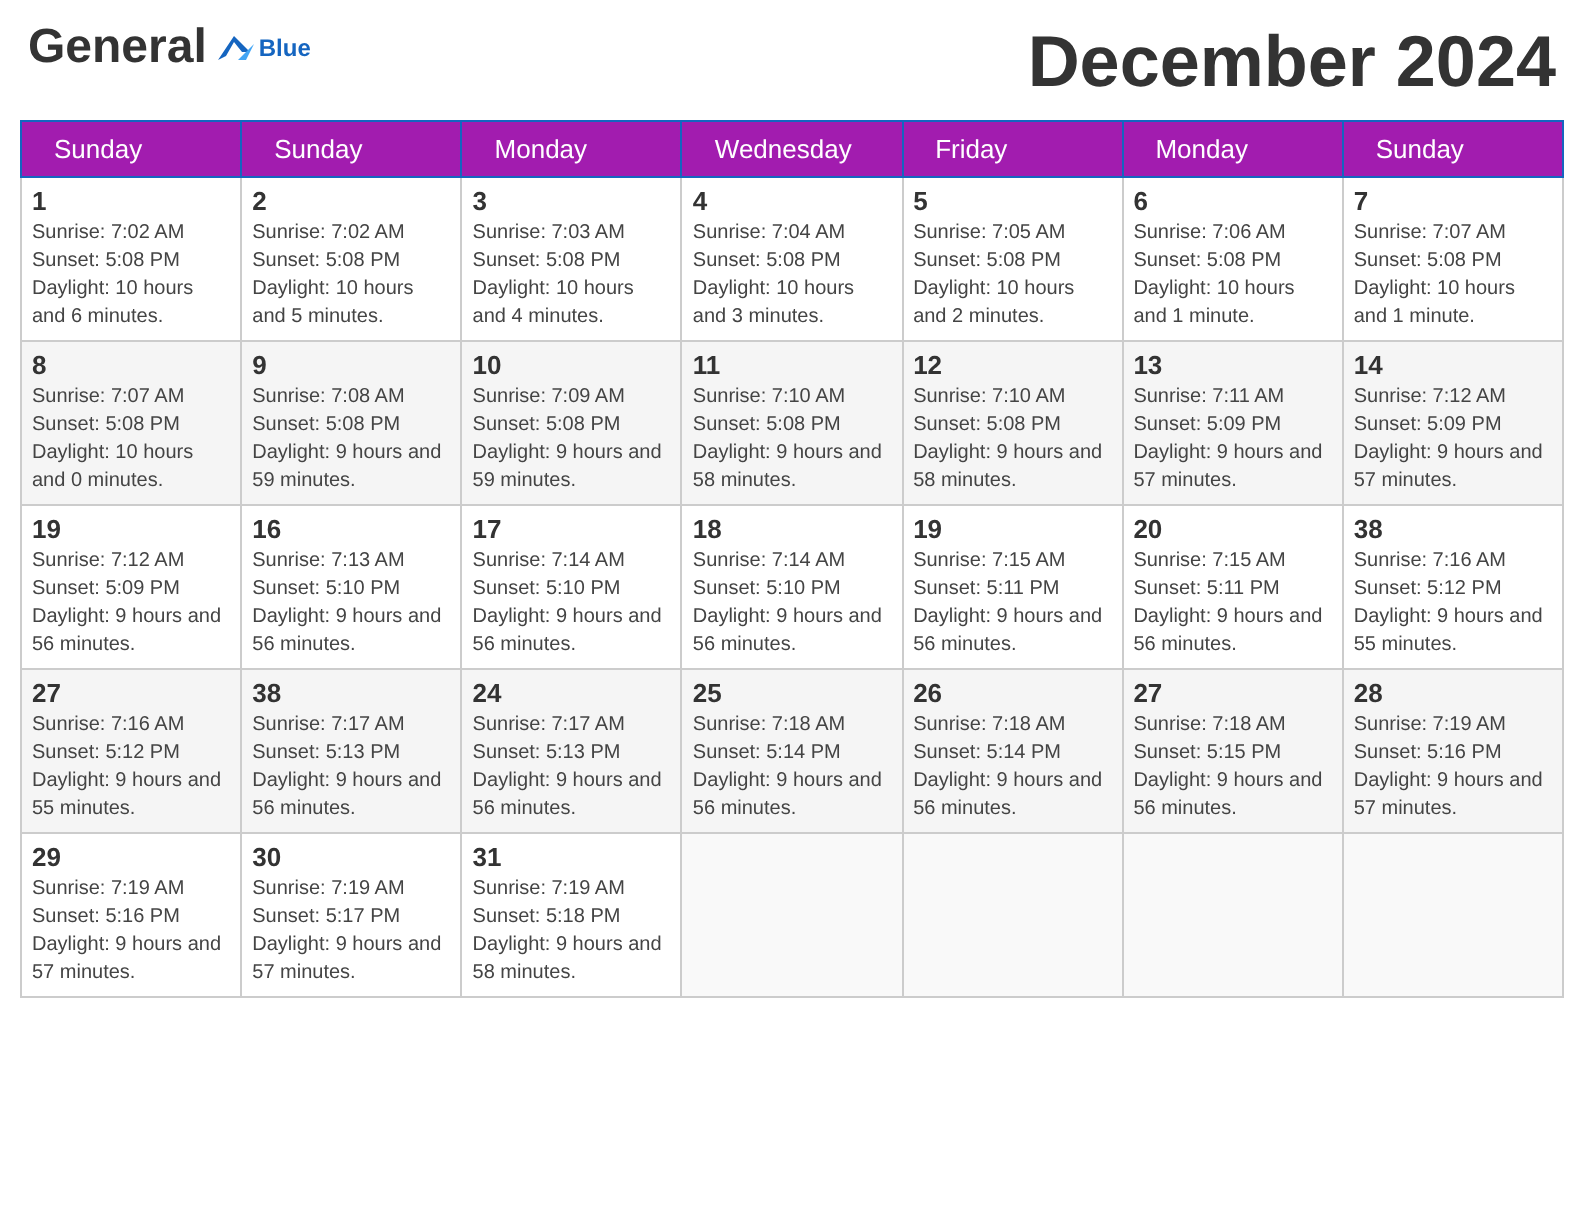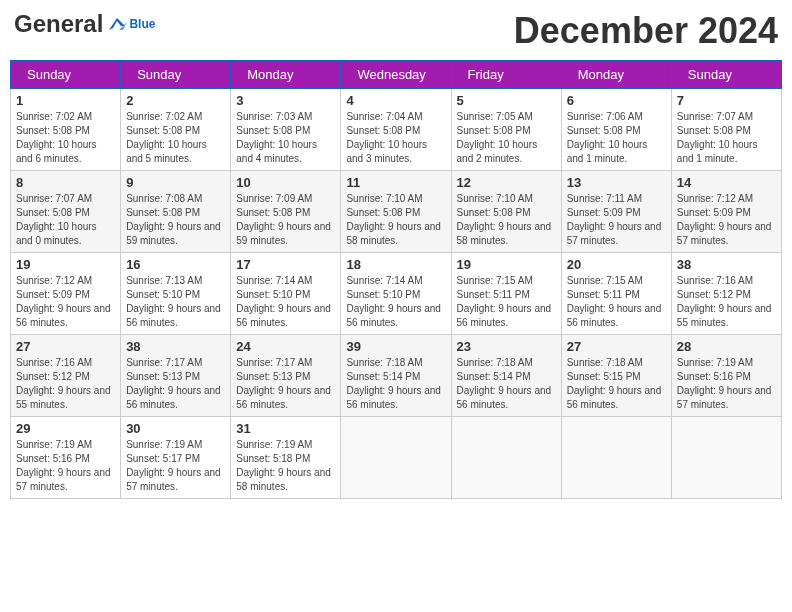--- a/index.html
+++ b/index.html
@@ -226,25 +226,25 @@
         </td>
         <td>
           <span class="day-number">38</span>
           <div class="day-info">Sunrise: 7:17 AM<br>Sunset: 5:13 PM<br>Daylight: 9 hours and 56 minutes.</div>
         </td>
         <td>
           <span class="day-number">24</span>
           <div class="day-info">Sunrise: 7:17 AM<br>Sunset: 5:13 PM<br>Daylight: 9 hours and 56 minutes.</div>
         </td>
         <td>
-          <span class="day-number">39</span>
+          <span class="day-number">25</span>
           <div class="day-info">Sunrise: 7:18 AM<br>Sunset: 5:14 PM<br>Daylight: 9 hours and 56 minutes.</div>
         </td>
         <td>
-          <span class="day-number">23</span>
+          <span class="day-number">26</span>
           <div class="day-info">Sunrise: 7:18 AM<br>Sunset: 5:14 PM<br>Daylight: 9 hours and 56 minutes.</div>
         </td>
         <td>
           <span class="day-number">27</span>
           <div class="day-info">Sunrise: 7:18 AM<br>Sunset: 5:15 PM<br>Daylight: 9 hours and 56 minutes.</div>
         </td>
         <td>
           <span class="day-number">28</span>
           <div class="day-info">Sunrise: 7:19 AM<br>Sunset: 5:16 PM<br>Daylight: 9 hours and 57 minutes.</div>
         </td>

